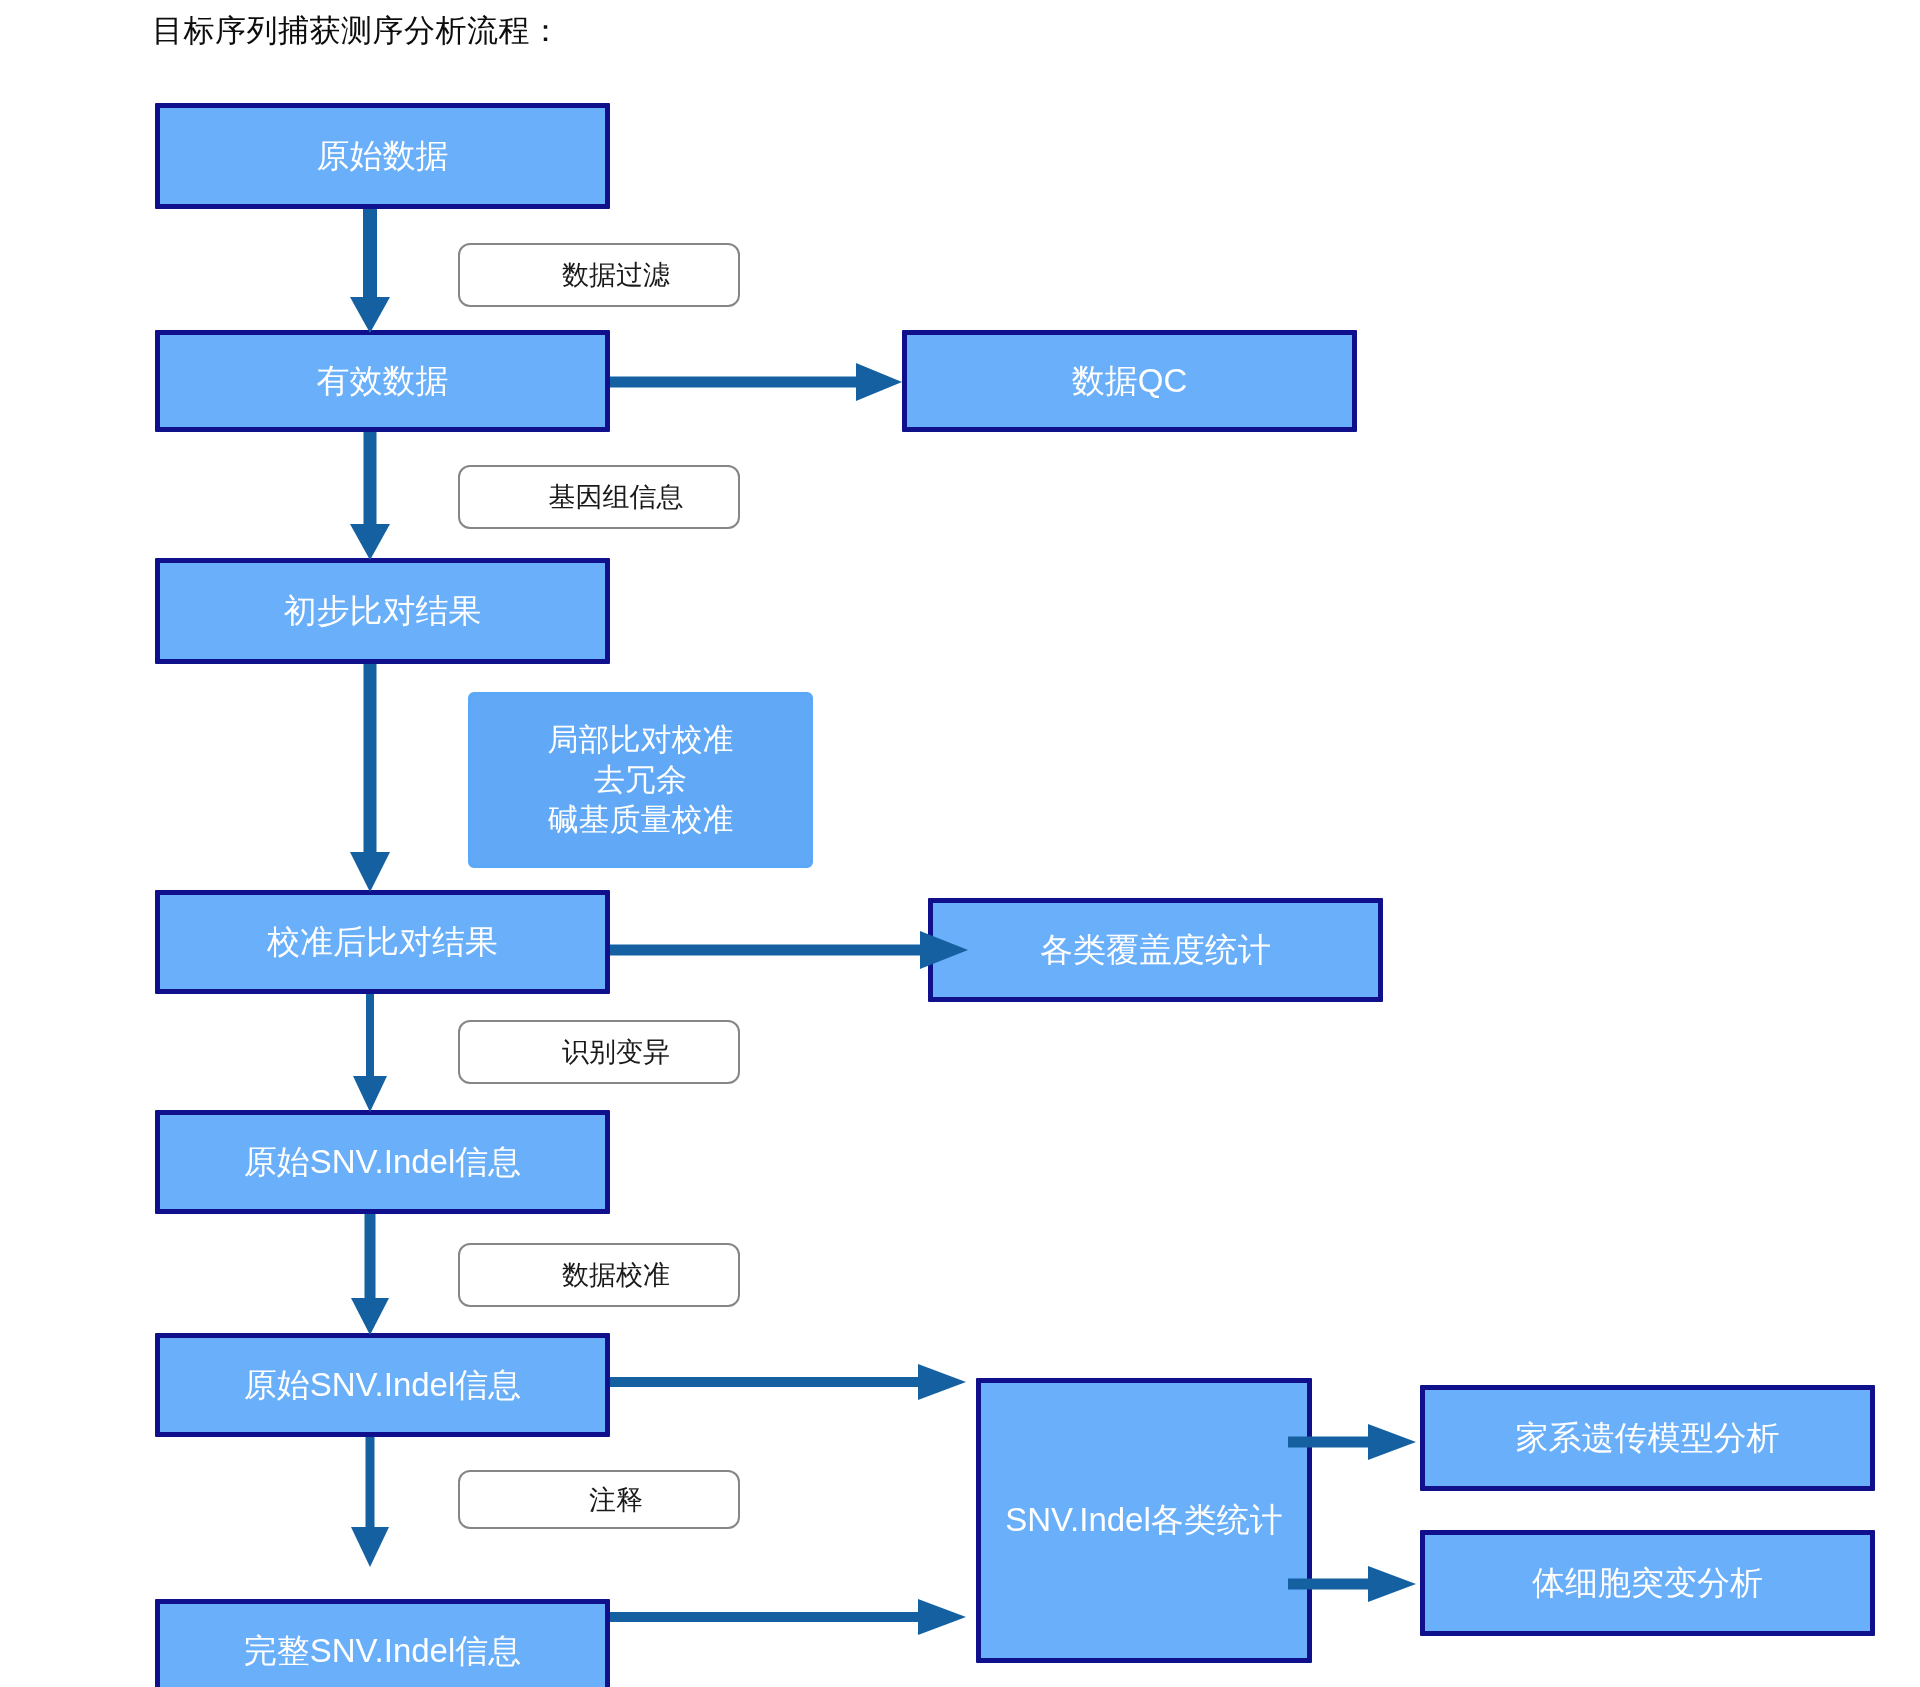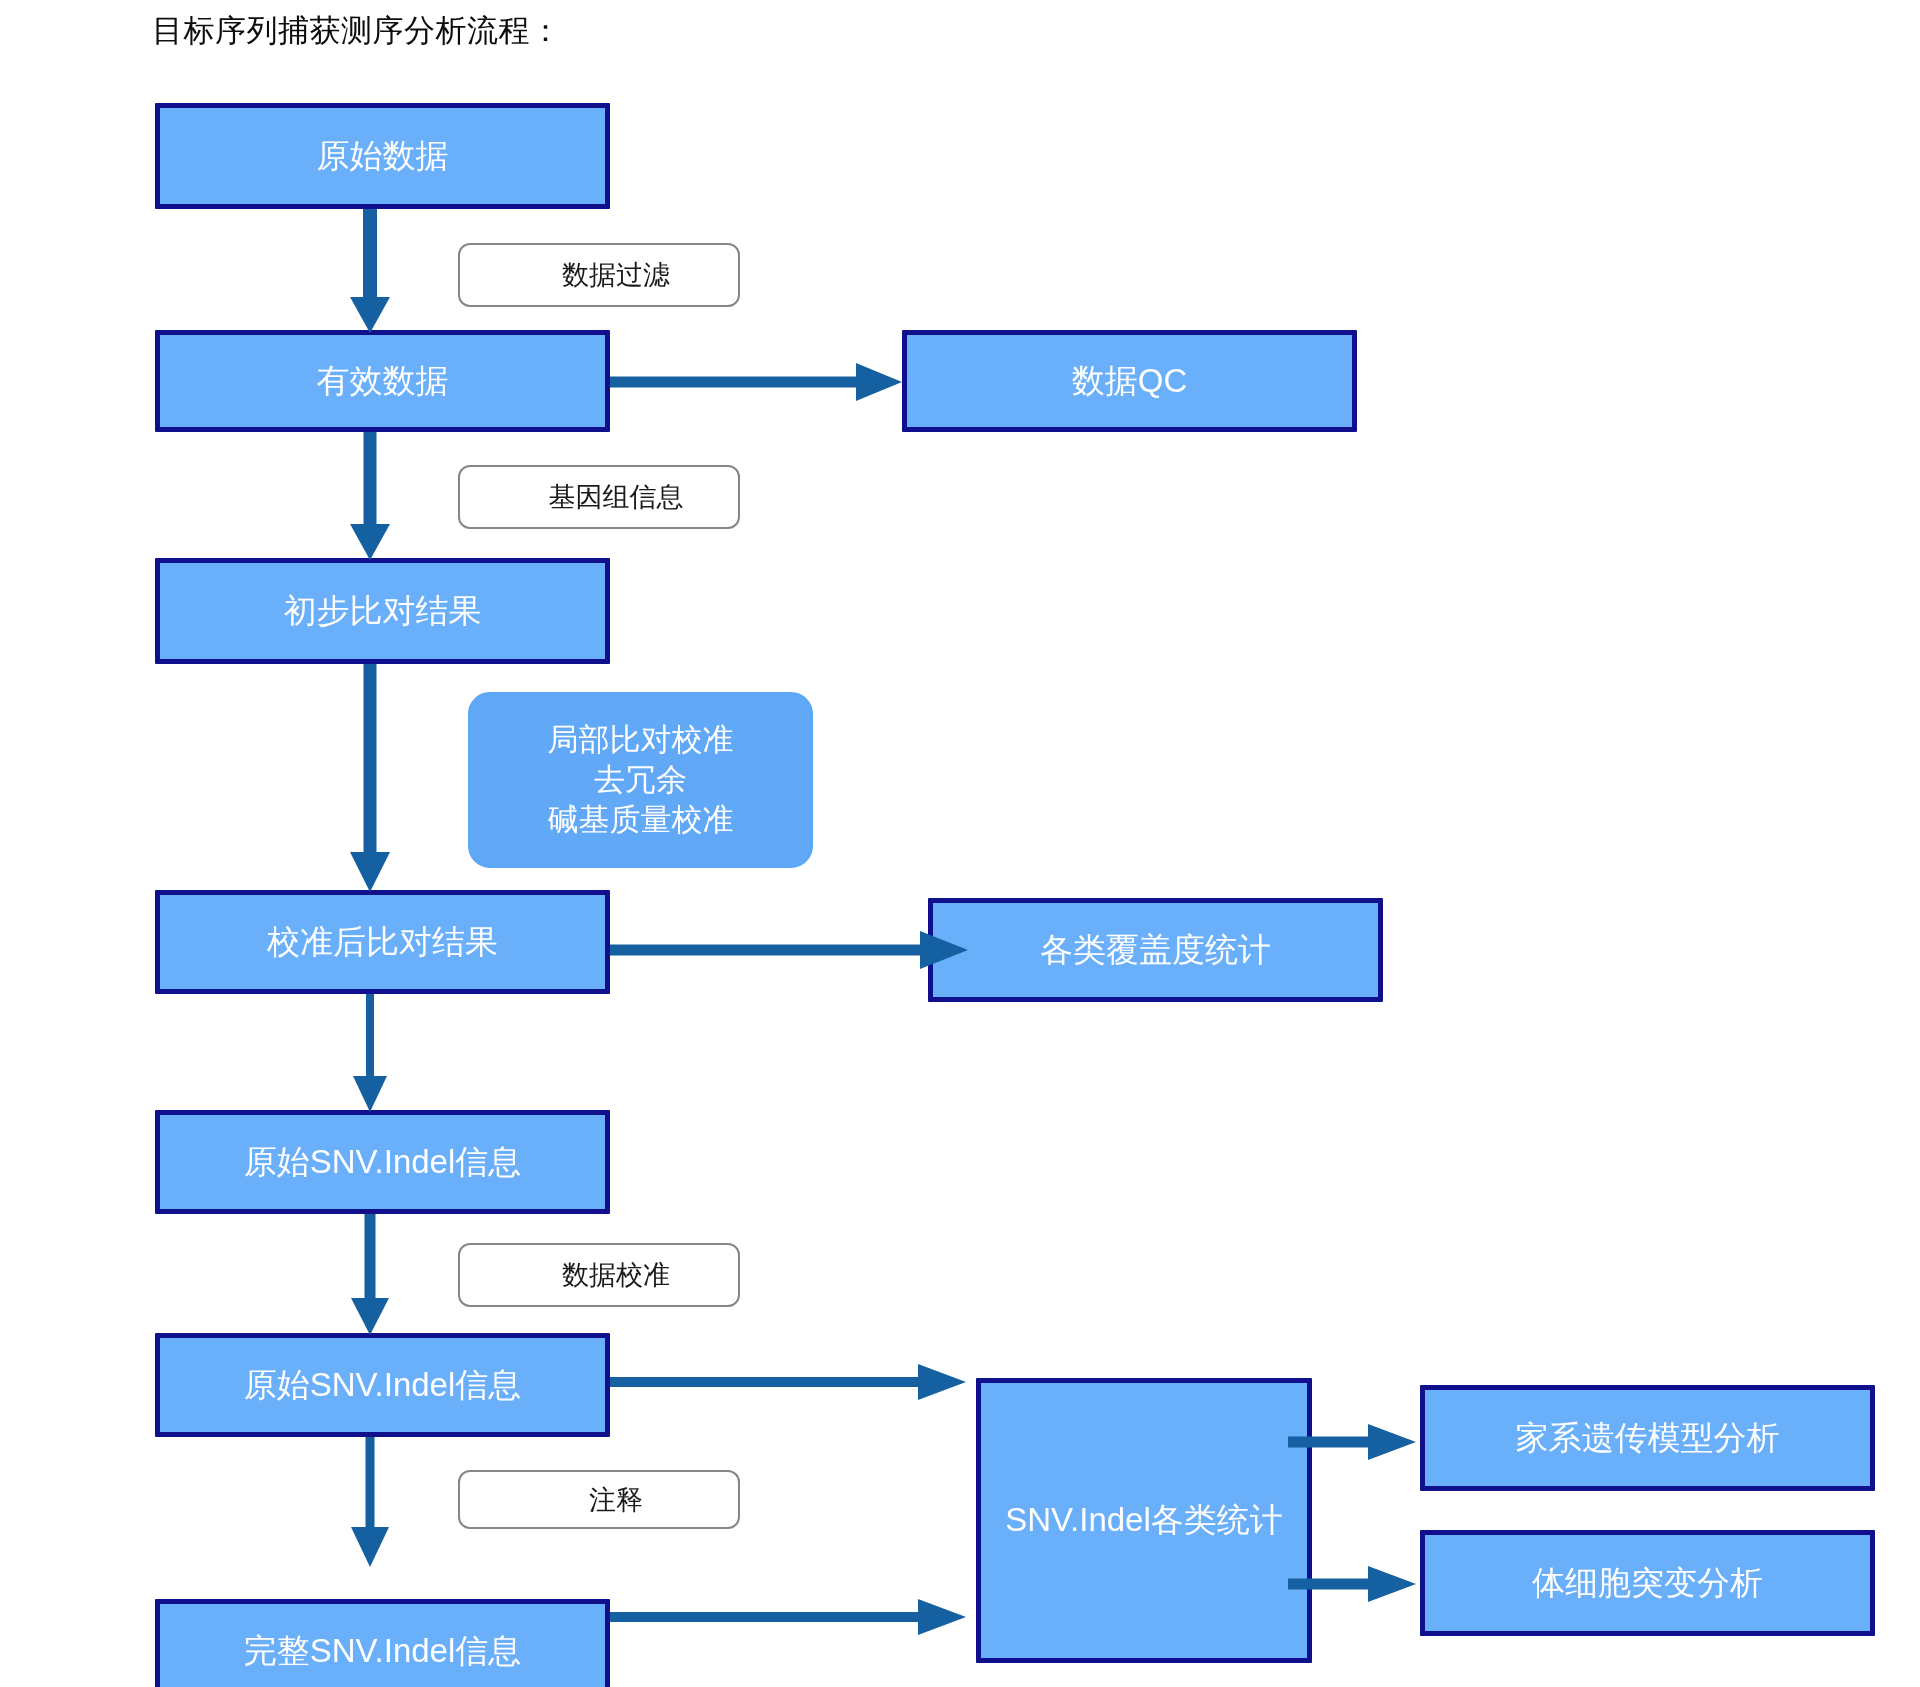--- a/index.html
+++ b/index.html
@@ -43,21 +43,21 @@
     color: #ffffff;
     font-size: 33px;
     line-height: 1.22;
     padding: 4px 10px;
   }
 
   
   .node.soft {
     border: 3px solid #5aa8f7;
     background: #61a8f7;
-    border-radius: 22px;
+    border-radius: 6px;
     font-size: 31px;
     line-height: 1.30;
     white-space: pre-line;
   }
 
   
   .chip {
     position: absolute;
     box-sizing: border-box;
     background: #ffffff;
@@ -118,20 +118,21 @@
   <div class="node" style="left:976px; top:1378px; width:336px; height:285px;">SNV.Indel各类统计</div>
 
   <div class="node" style="left:1420px; top:1385px; width:455px; height:106px;">家系遗传模型分析</div>
 
   <div class="node" style="left:1420px; top:1530px; width:455px; height:106px;">体细胞突变分析</div>
 
   <div class="chip" style="left:458px; top:243px; width:282px; height:64px;">数据过滤</div>
 
   <div class="chip" style="left:458px; top:465px; width:282px; height:64px;">基因组信息</div>
 
+  <div class="chip" style="left:458px; top:1020px; width:282px; height:64px;">识别变异</div>
 
   <div class="chip" style="left:458px; top:1243px; width:282px; height:64px;">数据校准</div>
 
   <div class="chip" style="left:458px; top:1470px; width:282px; height:59px;font-family:Liberation Serif, serif;">注释</div>
 
   <svg class="conn" style="left:340px; top:209px; width:60px; height:125px;" viewBox="0 0 60 125">
     <line x1="30" y1="0" x2="30" y2="92" stroke-width="14"></line>
     <path class="head" d="M10,88 L50,88 L30,124 Z"></path>
   </svg>
 

